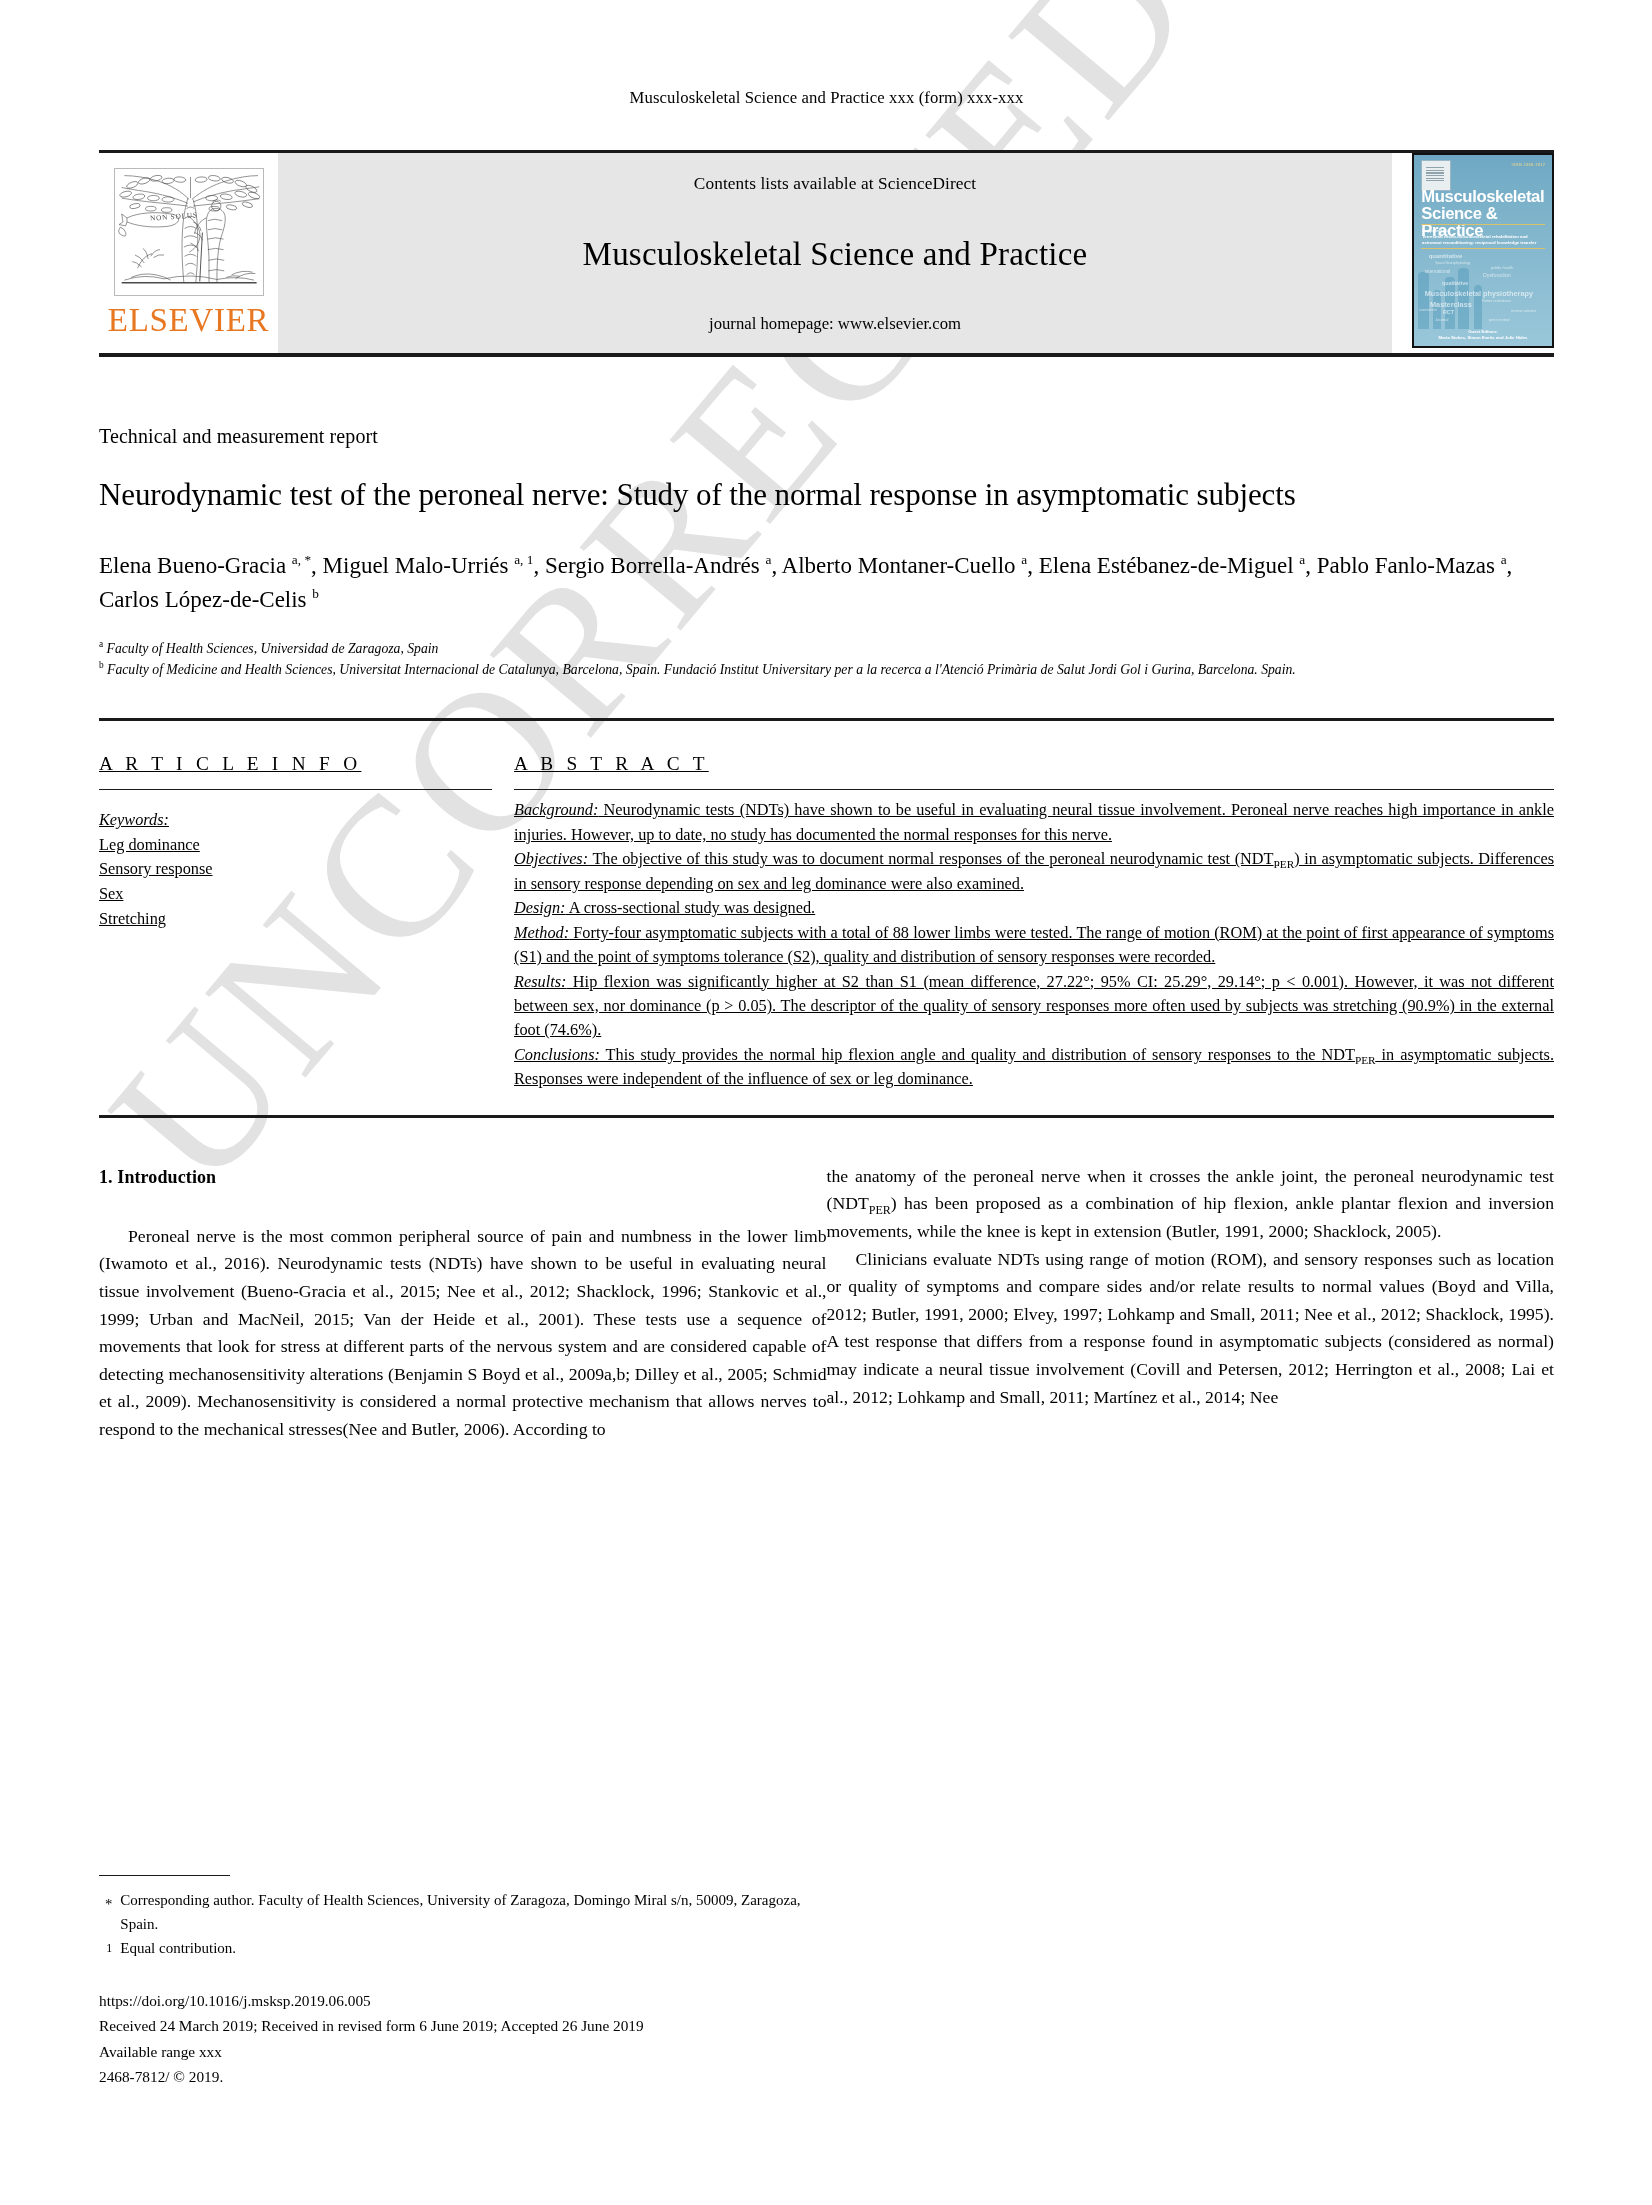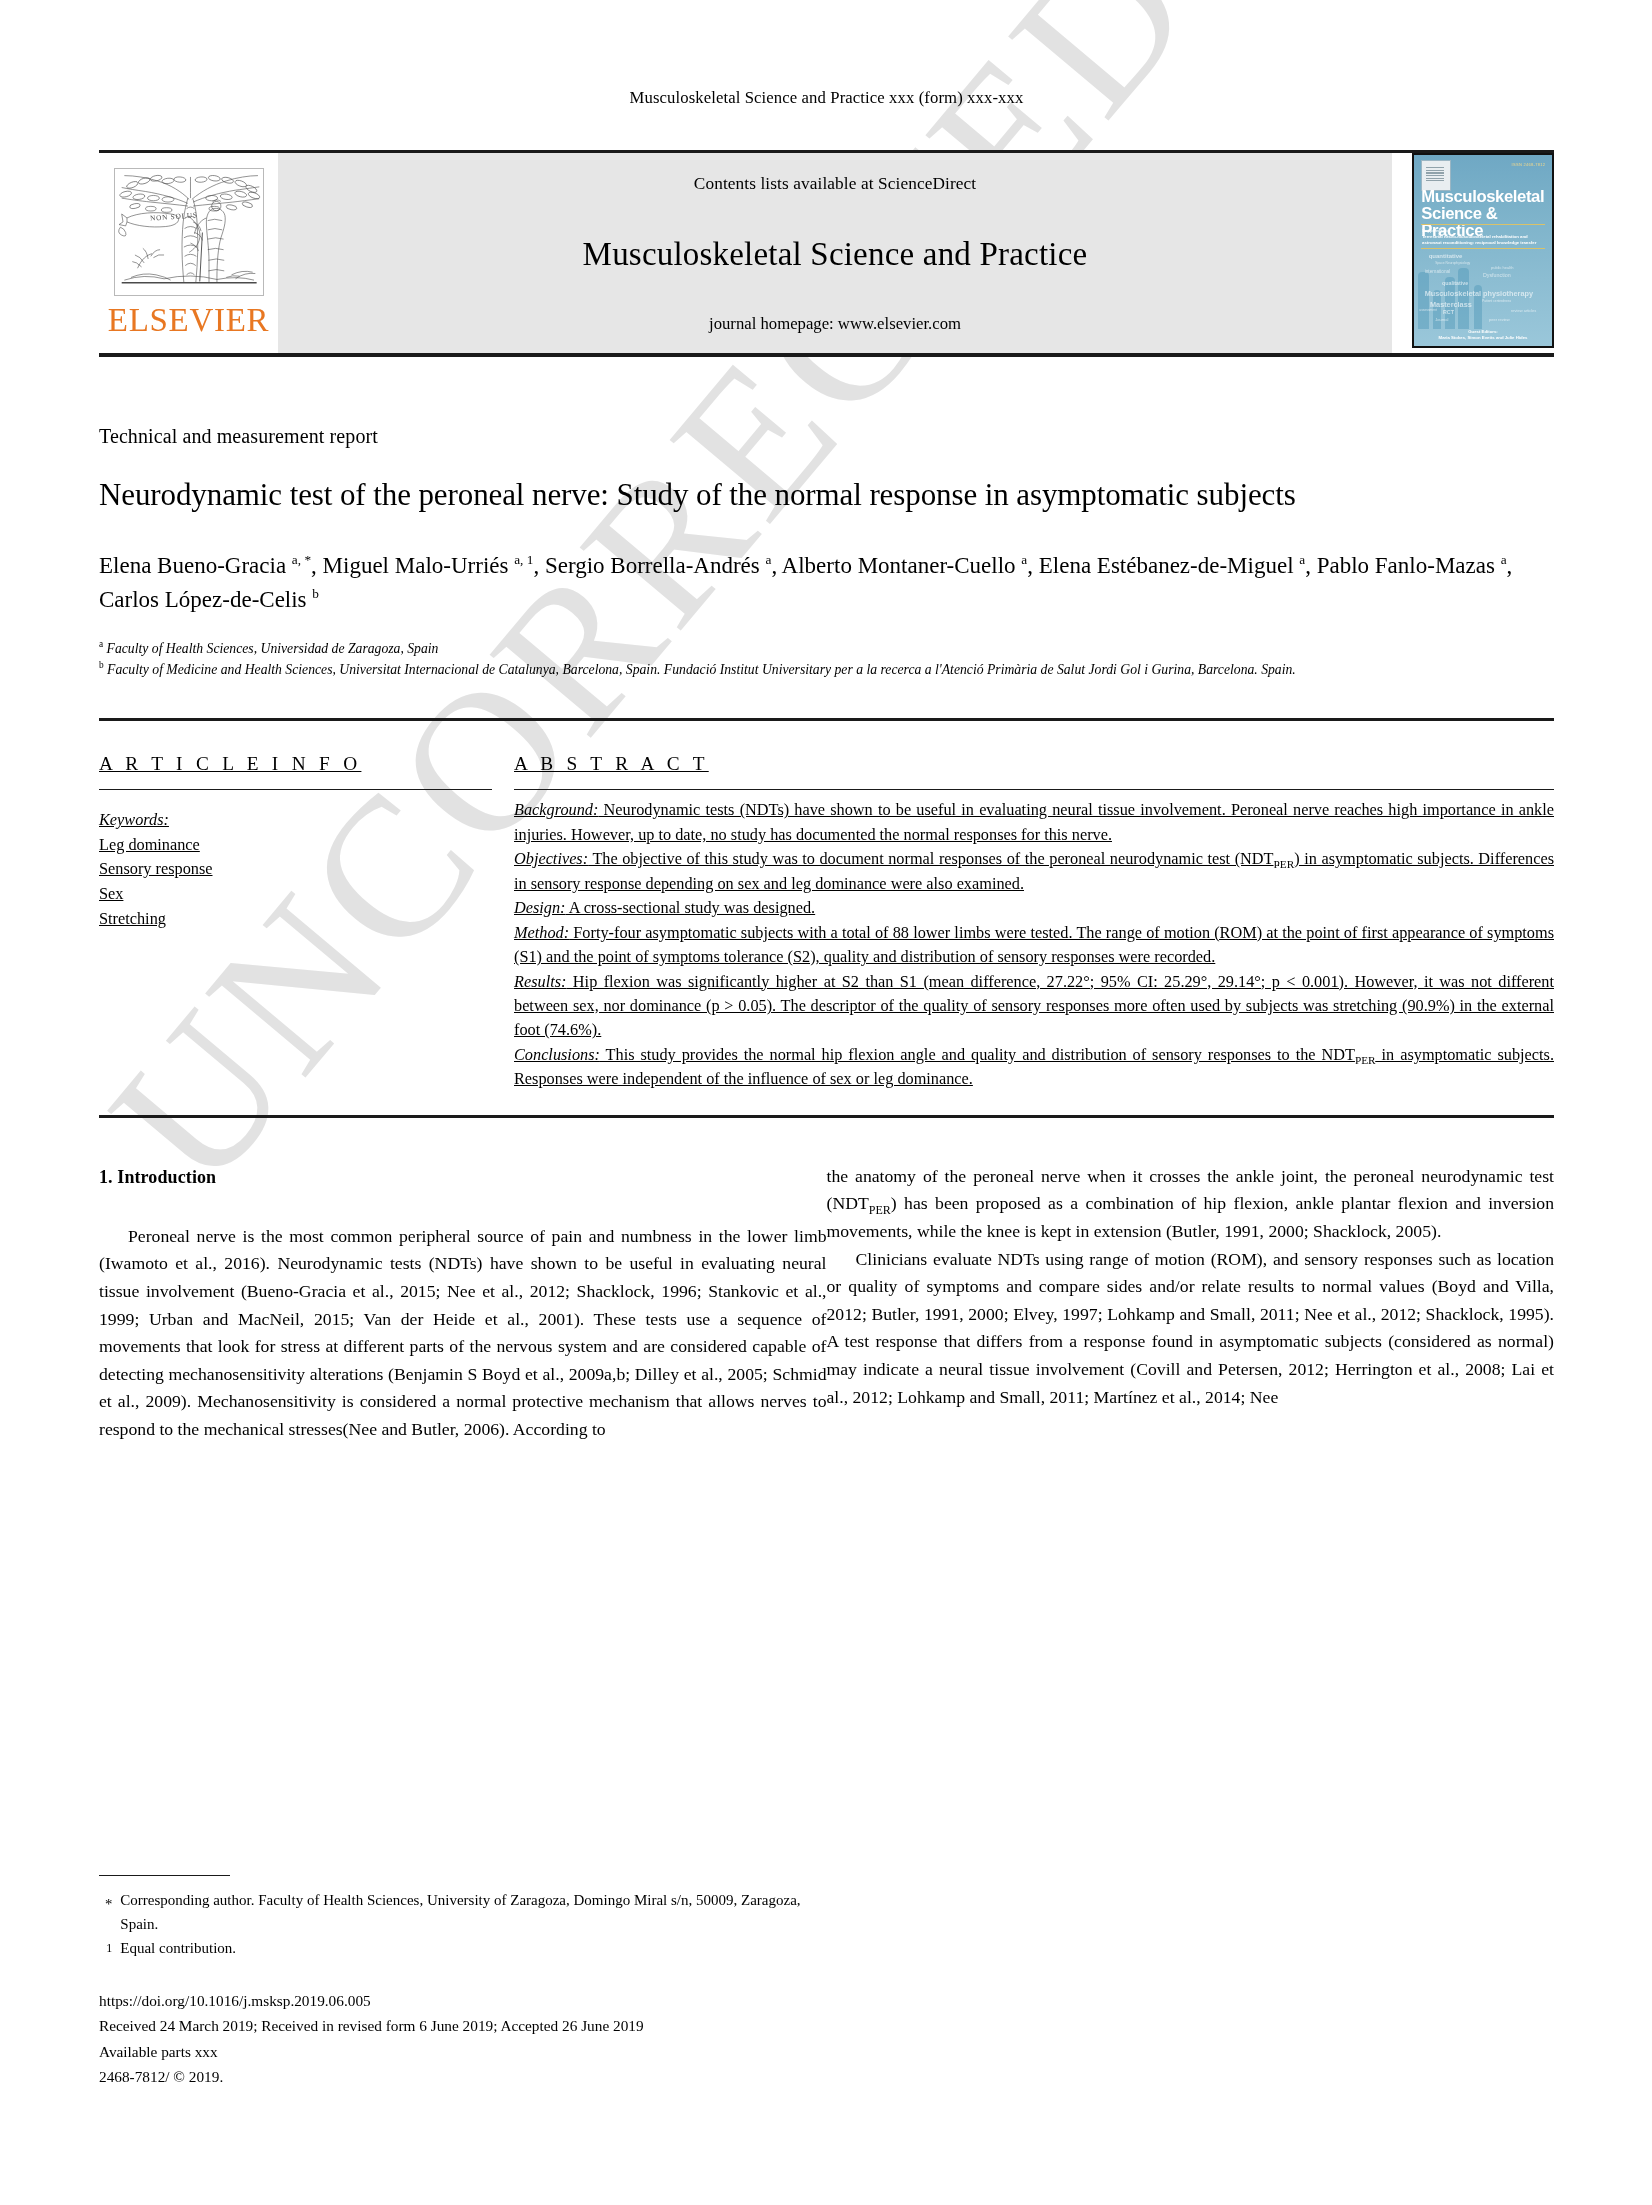--- a/index.html
+++ b/index.html
@@ -554,19 +554,19 @@
       </div>
       <div class="fn-item">
         <div class="fn-mark">1</div>
         <div>Equal contribution.</div>
       </div>
     </div>
 
     <div class="bottom-block">
       <div>https://doi.org/10.1016/j.msksp.2019.06.005</div>
       <div>Received 24 March 2019; Received in revised form 6 June 2019; Accepted 26 June 2019</div>
-      <div>Available parts xxx</div>
+      <div>Available range xxx</div>
       <div>2468-7812/ © 2019.</div>
     </div>
 
   </div>
 </div>
 
 
 </body></html>

